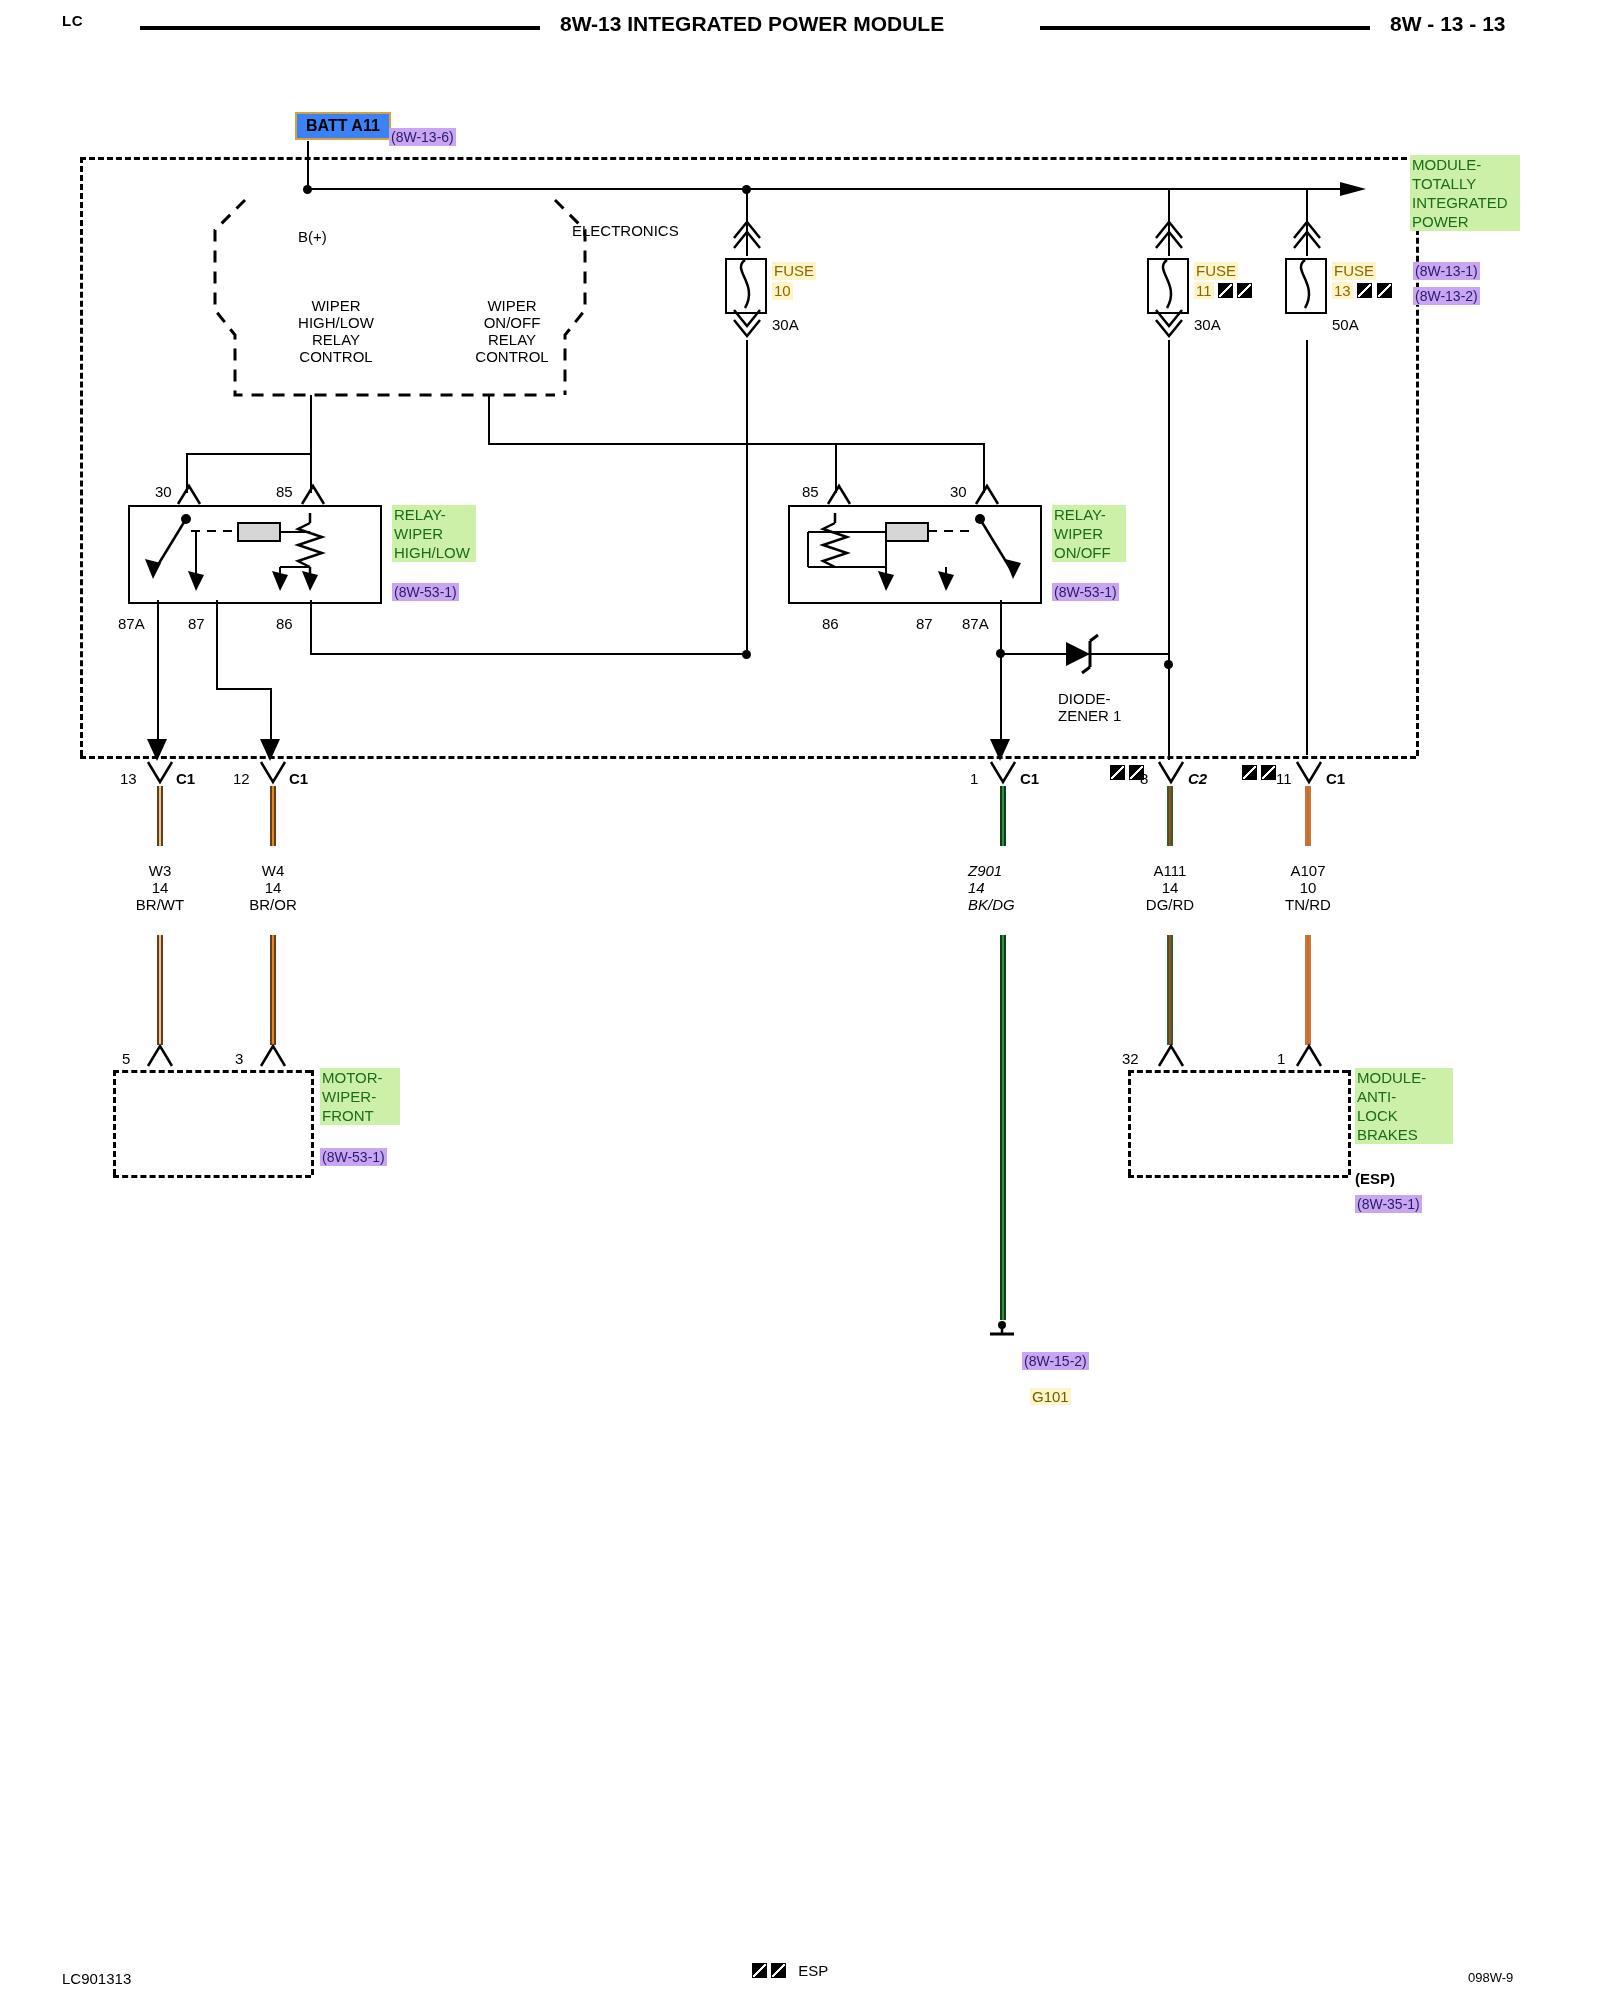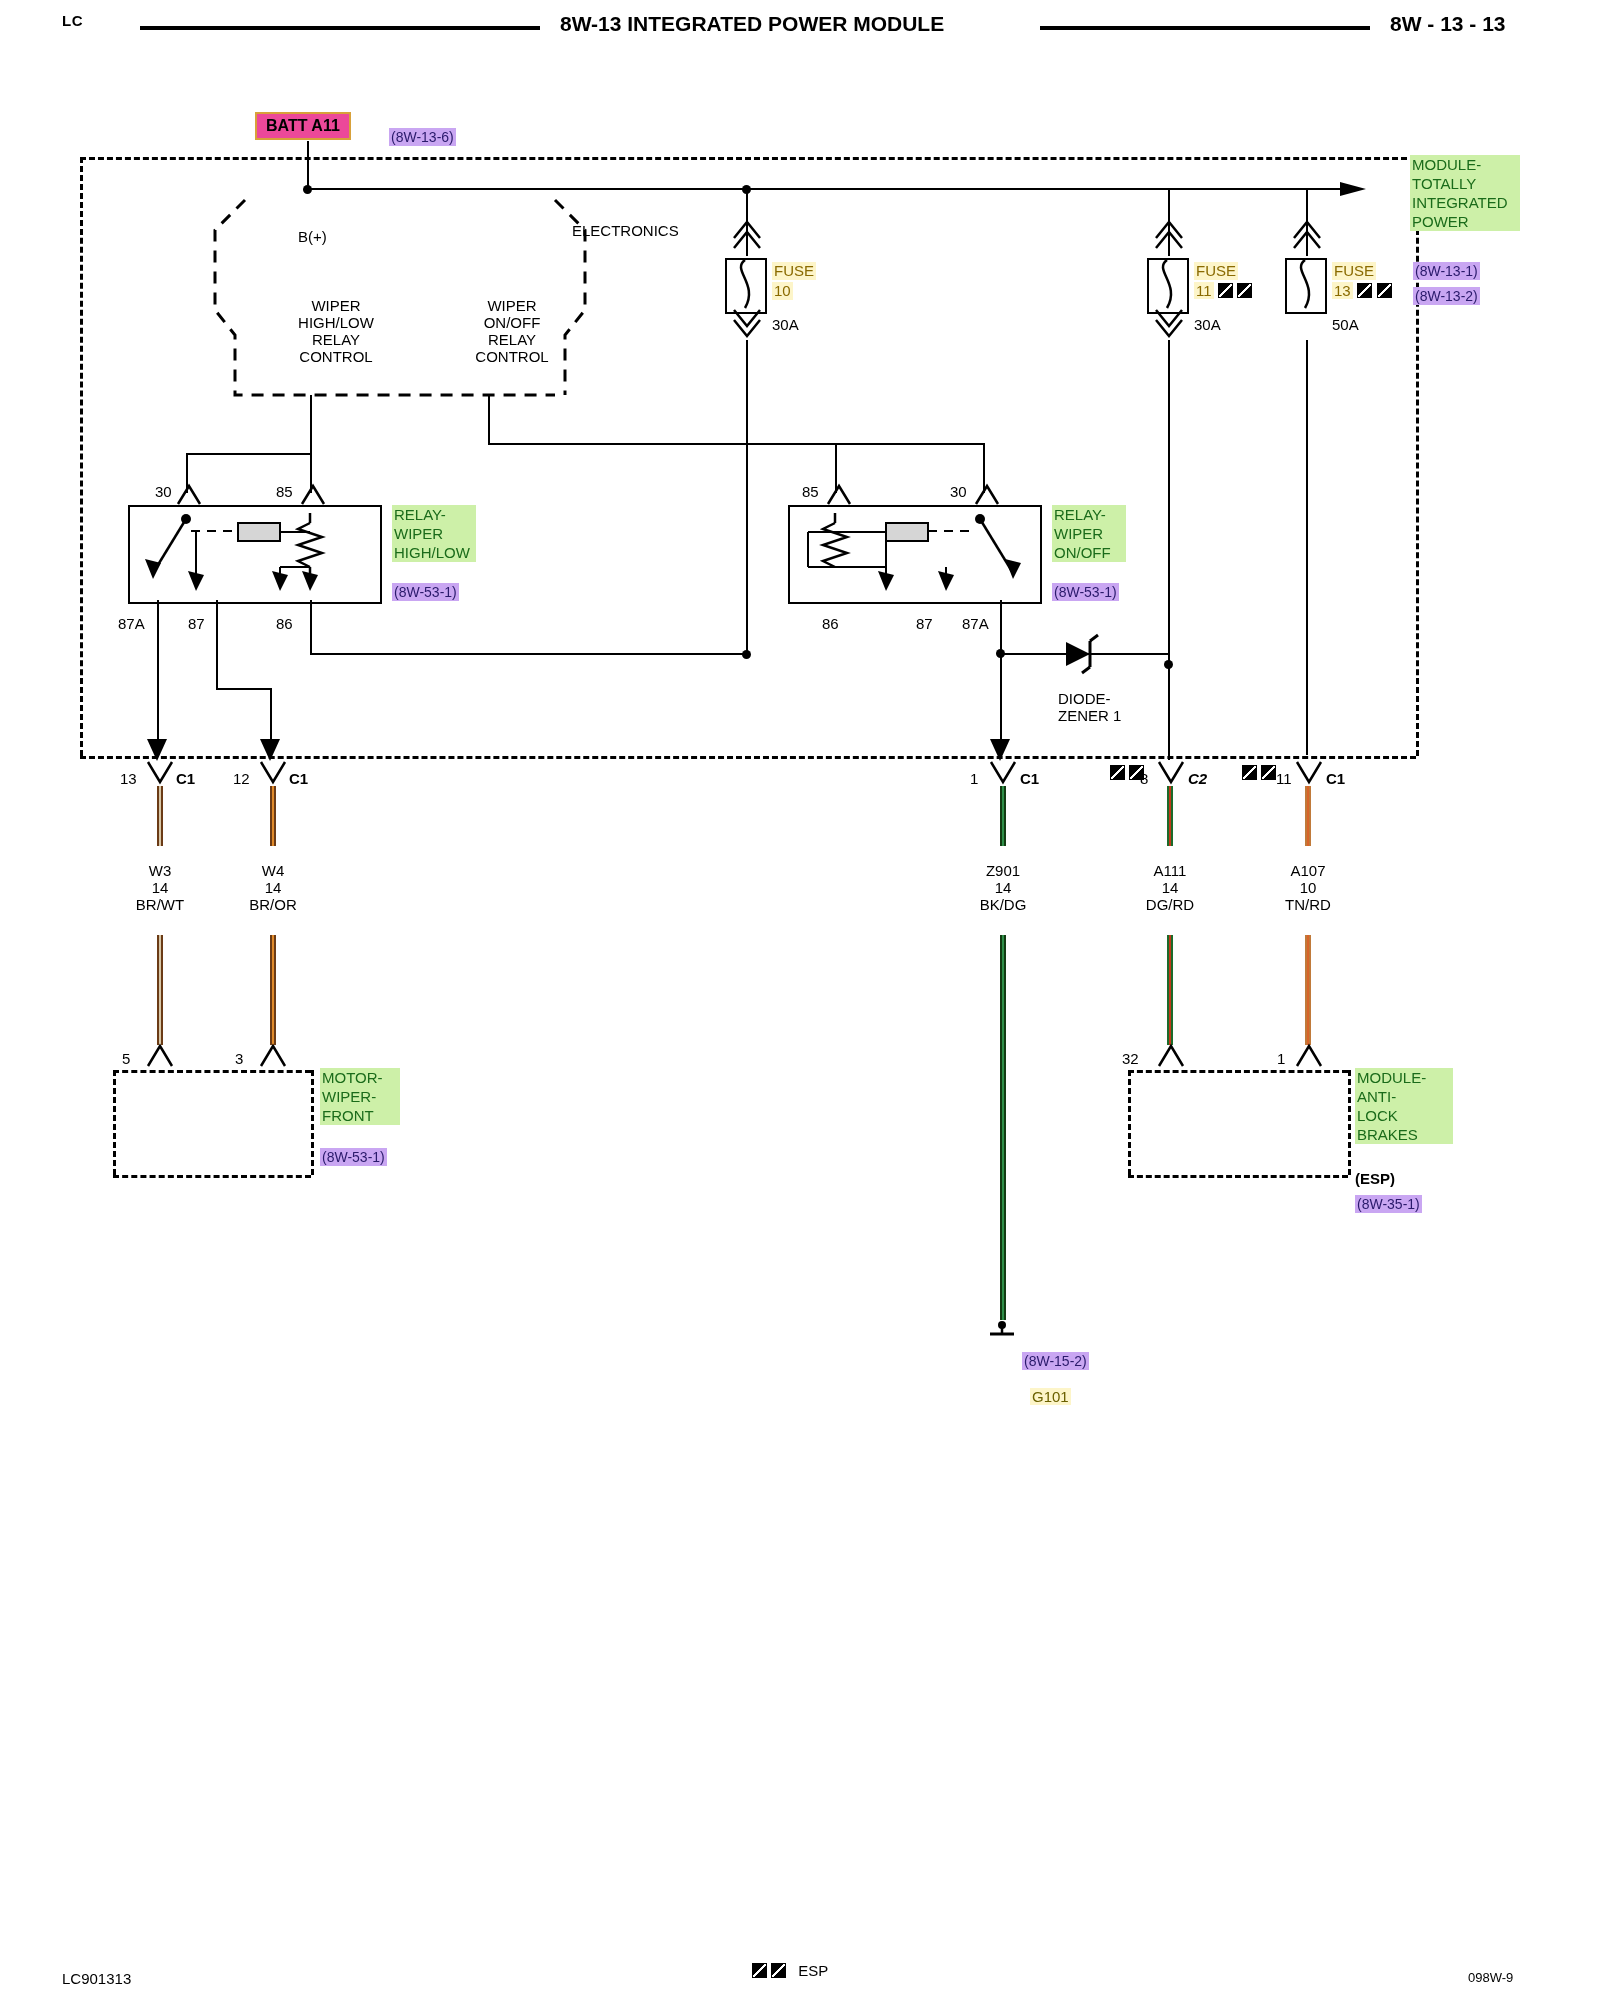--- a/index.html
+++ b/index.html
@@ -20,21 +20,21 @@
   .h{background:#000;height:2px;}
   .v{background:#000;width:2px;}
   .dash-h{border-top:3px dashed #000;height:0;}
   .dash-v{border-left:3px dashed #000;width:0;}
   .box{border:2px solid #000;}
   
   .lbl{font-size:15px;line-height:17px;white-space:nowrap;}
   .lbl-b{font-size:15px;font-weight:bold;white-space:nowrap;}
   .green{background:#cdf0a8;color:#1a6b1a;padding:0 2px;font-size:15px;line-height:19px;}
   .purple{background:#c9a6f2;color:#2a1a6b;padding:0 2px;font-size:14px;line-height:18px;white-space:nowrap;}
-  .yellowbox{border:2px solid #d8a13a;background:#ec4899;padding:3px 9px;font-weight:bold;font-size:16px;}
+  .yellowbox{border:2px solid #d8a13a;background:#3b82f6;padding:3px 9px;font-weight:bold;font-size:16px;margin-left:40px;}
   .fusebox{background:#fdf5c9;color:#8a6a00;padding:0 2px;font-size:15px;line-height:18px;}
   .gndlbl{background:#fdf5c9;color:#6b6000;padding:0 2px;font-size:15px;}
   
   .w-brwt{background:linear-gradient(to right,#6b3b16 0 2px,#d9c8a8 2px 4px,#6b3b16 4px 6px);width:6px;}
   .w-bror{background:linear-gradient(to right,#6b3b16 0 2px,#e08a2a 2px 4px,#6b3b16 4px 6px);width:6px;}
   .w-bkdg{background:linear-gradient(to right,#123c12 0 2px,#2f8f4a 2px 4px,#123c12 4px 6px);width:6px;}
   .w-dgrd{background:linear-gradient(to right,#1c6b2a 0 2px,#c03a1a 2px 4px,#1c6b2a 4px 6px);width:6px;}
   .w-tnrd{background:linear-gradient(to right,#c07a3a 0 2px,#d8642a 2px 4px,#c07a3a 4px 6px);width:6px;}
   svg{display:block;overflow:visible;}
   .esp-mark{display:inline-block;width:13px;height:13px;background:
@@ -328,21 +328,21 @@
 
   <div class="abs w-bror" style="left:270px;top:786px;height:60px;"></div>
   <div class="abs" style="left:243px;top:862px;text-align:center;width:60px;">
     <div class="lbl">W4</div>
     <div class="lbl">14</div>
     <div class="lbl">BR/OR</div>
   </div>
   <div class="abs w-bror" style="left:270px;top:935px;height:110px;"></div>
 
   <div class="abs w-bkdg" style="left:1000px;top:786px;height:60px;"></div>
-  <div class="abs" style="left:968px;top:862px;text-align:center;width:70px;">
+  <div class="abs" style="left:968px;top:862px;text-align:left;width:70px;font-style:italic;">
     <div class="lbl">Z901</div>
     <div class="lbl">14</div>
     <div class="lbl">BK/DG</div>
   </div>
   <div class="abs w-bkdg" style="left:1000px;top:935px;height:385px;"></div>
 
   <div class="abs w-dgrd" style="left:1167px;top:786px;height:60px;"></div>
   <div class="abs" style="left:1135px;top:862px;text-align:center;width:70px;">
     <div class="lbl">A111</div>
     <div class="lbl">14</div>

